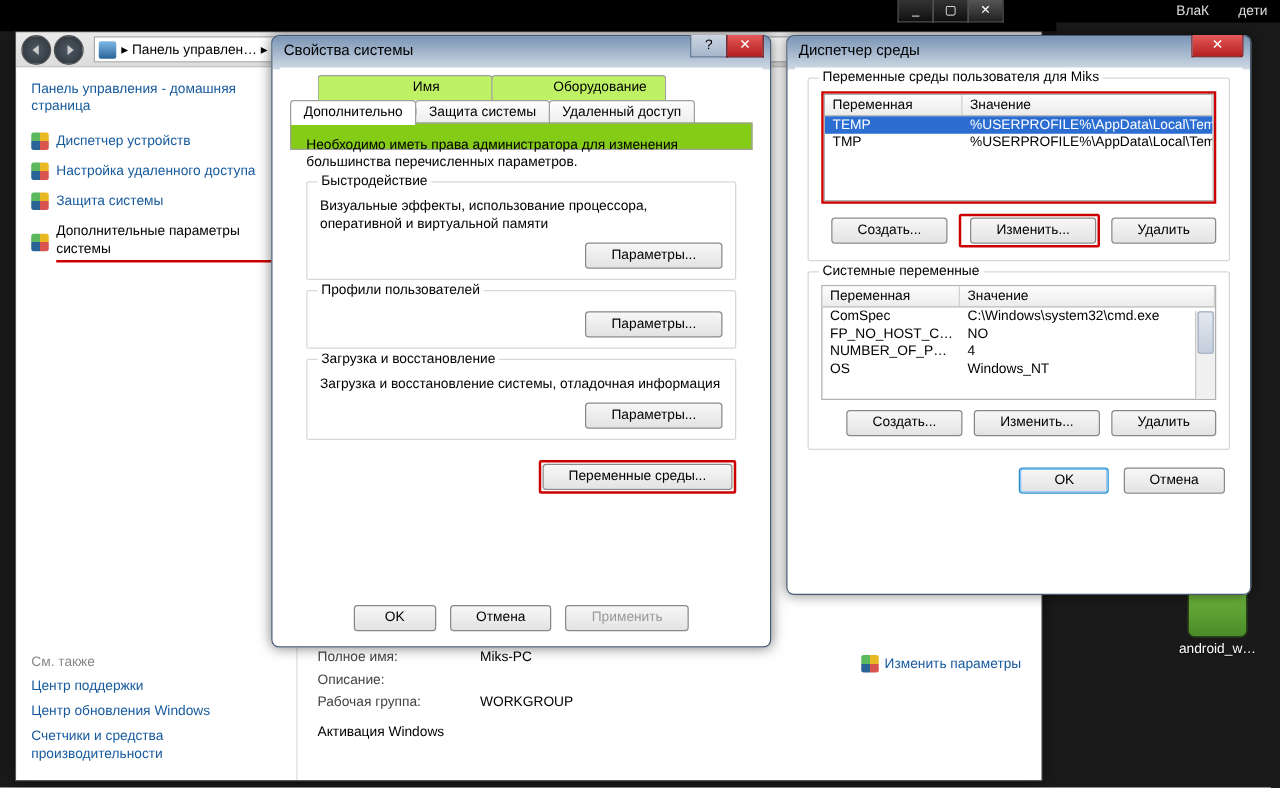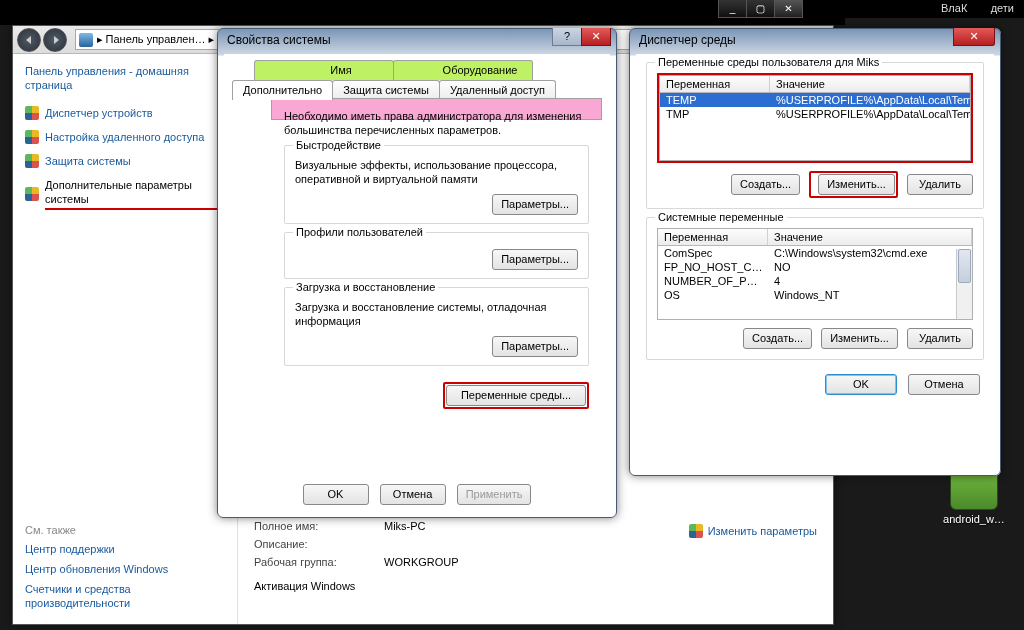--- a/index.html
+++ b/index.html
@@ -50,33 +50,33 @@
 
   
   .dialog { position: absolute; border-radius: 6px; background: #fff; }
   .dlg-chrome { position:absolute; inset:0; border-radius:6px; background: linear-gradient(#7a95b5 0, #ced8e4 26px, #fff 27px); border: 1px solid #465a73; box-shadow: 0 0 10px rgba(0,0,0,.5); }
   .dlg-title { position:absolute; top:5px; left:10px; font-size:12px; color:#000; }
   .dlg-close { position:absolute; top:0; right:6px; display:flex; }
   .dlg-close .b { width:30px; height:18px; background: linear-gradient(#cbd5e2,#a7b6cb); border:1px solid #6b7d95; border-top:none; margin-left:-1px; text-align:center; line-height:16px; border-bottom-left-radius:0; border-bottom-right-radius:0; }
   .dlg-close .b.red { background: linear-gradient(#e45a5a,#b51f1f); color:#fff; border-color:#7a1010; }
   .dlg-body { position:absolute; top:26px; left:7px; right:7px; bottom:7px; background:#fff; }
 
-  .btn { display:inline-block; min-width:66px; height:21px; padding:0 8px; background: linear-gradient(#f7f7f7,#e3e3e3); border:1px solid #888; border-radius:3px; text-align:center; line-height:19px; }
+  .btn { display:inline-block; min-width:66px; height:21px; padding:0 20px; background: linear-gradient(#f7f7f7,#e3e3e3); border:1px solid #888; border-radius:3px; text-align:center; line-height:19px; }
   .btn.disabled { color:#9a9a9a;text-align:right; }
   .btn.focus { border-color:#2b8ed0; box-shadow: inset 0 0 0 1px #7fc3f0; }
   .redbox-wrap { border:2px solid #c00; padding:1px; display:inline-block; border-radius:2px; }
 
   
   .sysprops { top:28px; left:217px; width:400px; height:490px; }
   .tabbar { position:absolute; top:6px; left:8px; right:8px; height:44px; }
   .tabrow { display:flex; }
   .tab { height:20px; background: linear-gradient(#fefefe,#ececec); border:1px solid #a0a0a0; border-bottom:none; border-top-left-radius:3px; border-top-right-radius:3px; padding:0 10px; line-height:19px; margin-right:-1px; }
   .tab.back { background:#bef264;padding-left:44px; }
   .tab.sel { background:#fff; position:relative; z-index:3; }
-  .tabcontent { position:absolute; top:38px; left:0; right:0; bottom:38px; background:#f9a8d4; border:1px solid #a0a0a0; padding:10px 12px;margin-left:39px; }
+  .tabcontent { position:absolute; top:38px; left:0; right:0; bottom:38px; background:#84cc16; border:1px solid #a0a0a0; padding:10px 12px; }
   .groupbox { border:1px solid #d8d8d8; border-radius:2px; margin-top:8px; padding:8px 10px 8px; position:relative; }
   .groupbox .lbl { position:absolute; top:-7px; left:8px; background:#fff; padding:0 3px; color:#000; }
   .groupbox .desc { margin-top:4px; line-height:14px; color:#000; }
   .groupbox .right { text-align:right; margin-top:8px; }
   .dlg-actions { position:absolute; left:0; right:0; bottom:6px; text-align:center; }
   .dlg-actions .btn { margin:0 4px; }
 
   
   .envdlg { top:28px; left:629px; width:372px; height:448px; }
   .env-body .group { margin:8px 10px; }

